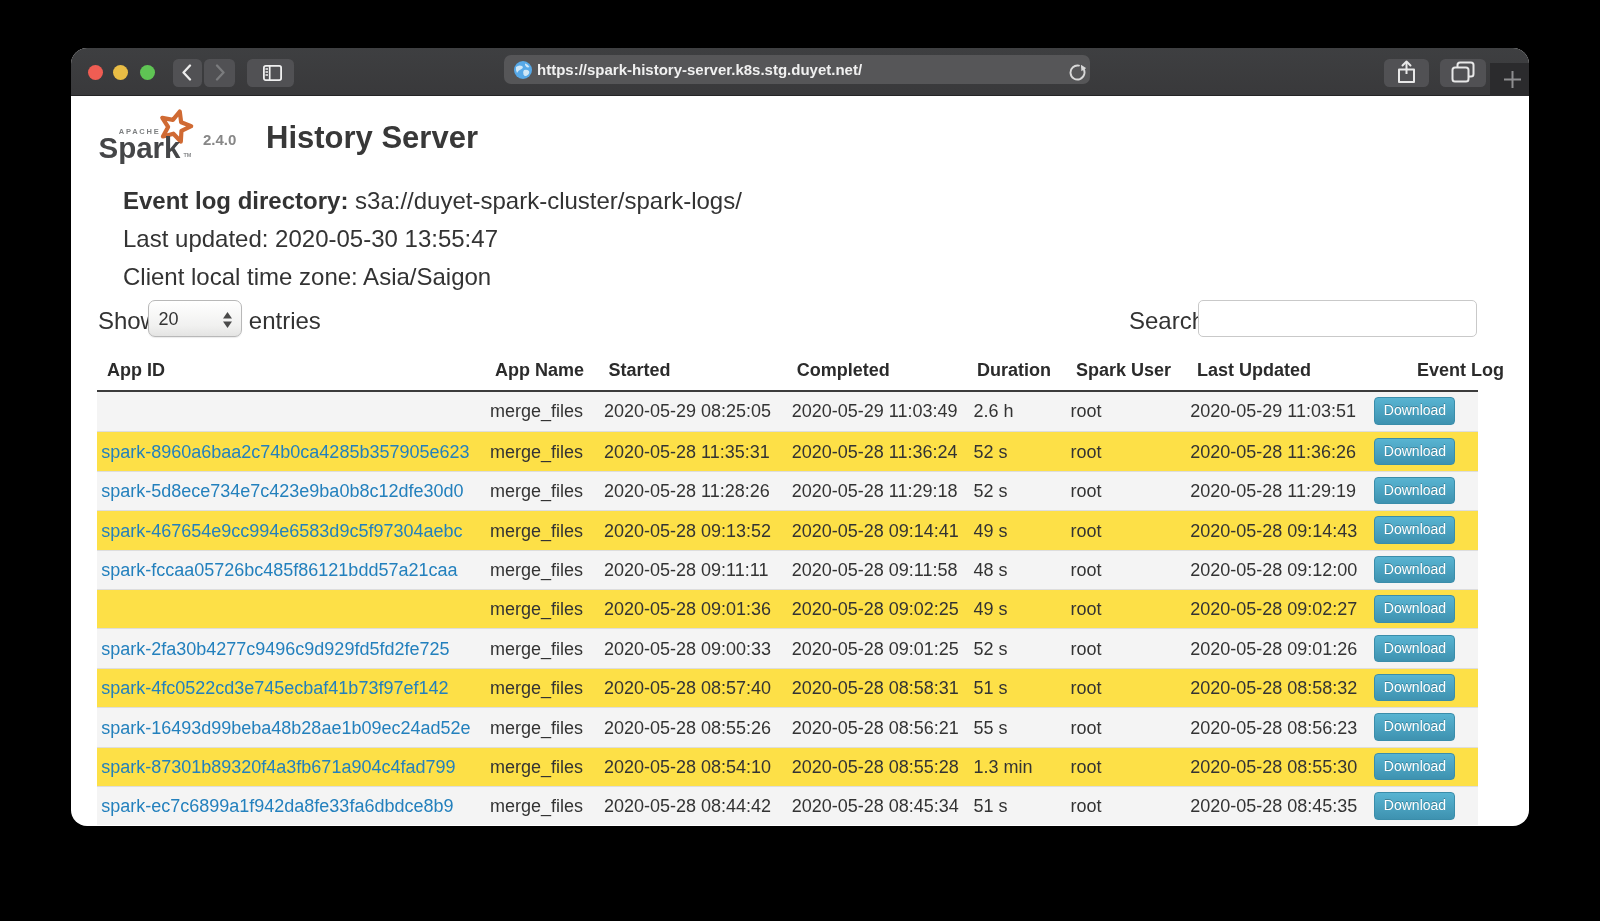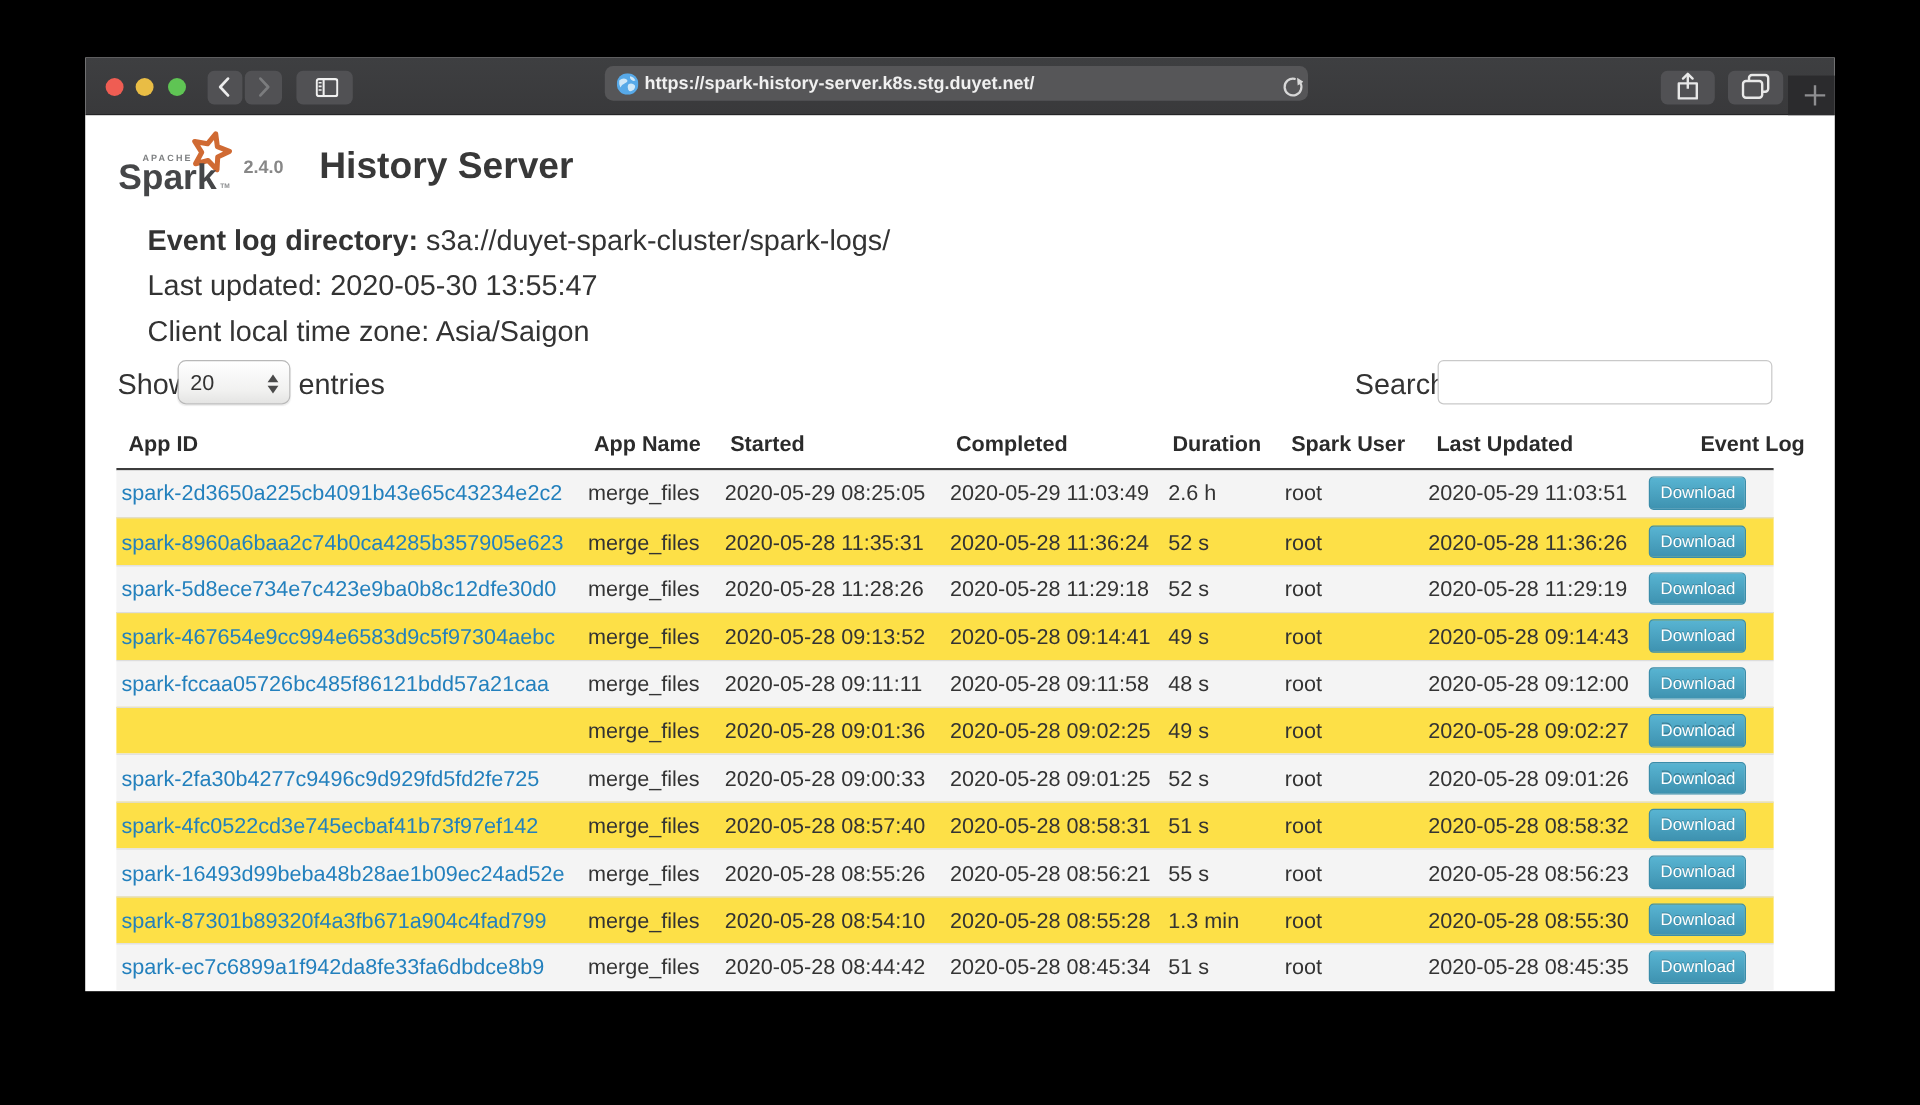--- a/index.html
+++ b/index.html
@@ -1,17 +1,17 @@
 <!DOCTYPE html>
 <html><head>
 <meta charset="utf-8">
 <style>
 * { margin:0; padding:0; box-sizing:border-box; }
 html,body { width:1600px; height:921px; background:#000; font-family:"Liberation Sans", sans-serif; }
-.window { position:absolute; left:71px; top:48px; width:1458px; height:778px; border-radius:0; background:#fff; overflow:hidden; }
+.window { position:absolute; left:71px; top:48px; width:1458px; height:778px; border-radius:16px; background:#fff; overflow:hidden; }
 .toolbar { position:absolute; left:0; top:0; width:1458px; height:48px; background:linear-gradient(#3e3f41,#39393b); border-bottom:1px solid #242426; }
 .tl { position:absolute; top:17px; width:15px; height:15px; border-radius:50%; }
 .tbtn { position:absolute; top:10.5px; height:28px; background:#515154; border-radius:5.5px; }
 .urlbar { position:absolute; left:433px; top:7px; width:586px; height:29px; background:#565658; border-radius:7px; }
 .urltext { position:absolute; left:33px; top:0; line-height:29px; font-size:15px; font-weight:bold; color:#f0f0f0; }
 .ticon { position:absolute; }
 
 .abs { position:absolute; line-height:1; white-space:nowrap; }
 h1.title { position:absolute; left:195px; top:74px; font-size:31px; color:#383838; line-height:1; font-weight:bold; }
 .para { font-size:24px; color:#333; }
@@ -120,21 +120,20 @@
     <span style="left:424px;">App Name</span>
     <span style="left:537.5px;">Started</span>
     <span style="left:725.7px;">Completed</span>
     <span style="left:906px;">Duration</span>
     <span style="left:1005px;">Spark User</span>
     <span style="left:1126px;">Last Updated</span>
     <span style="left:1346px;">Event Log</span>
   </div>
   <div class="hline"></div>
 <div class="row odd" style="top:344.0px">
-      <span class="lnk" style="left:4.6px">spark-2d3650a225cb4091b43e65c43234e2c2</span>
       <span class="ctx" style="left:393.4px">merge_files</span>
       <span class="ctx" style="left:507.4px">2020-05-29 08:25:05</span>
       <span class="ctx" style="left:695.1px">2020-05-29 11:03:49</span>
       <span class="ctx" style="left:877.0px">2.6 h</span>
       <span class="ctx" style="left:974.0px">root</span>
       <span class="ctx" style="left:1093.6px">2020-05-29 11:03:51</span>
       <span class="dl" style="left:1277.9px">Download</span>
     </div>
 <div class="row even" style="top:383.4px">
       <span class="lnk" style="left:4.6px">spark-8960a6baa2c74b0ca4285b357905e623</span>

